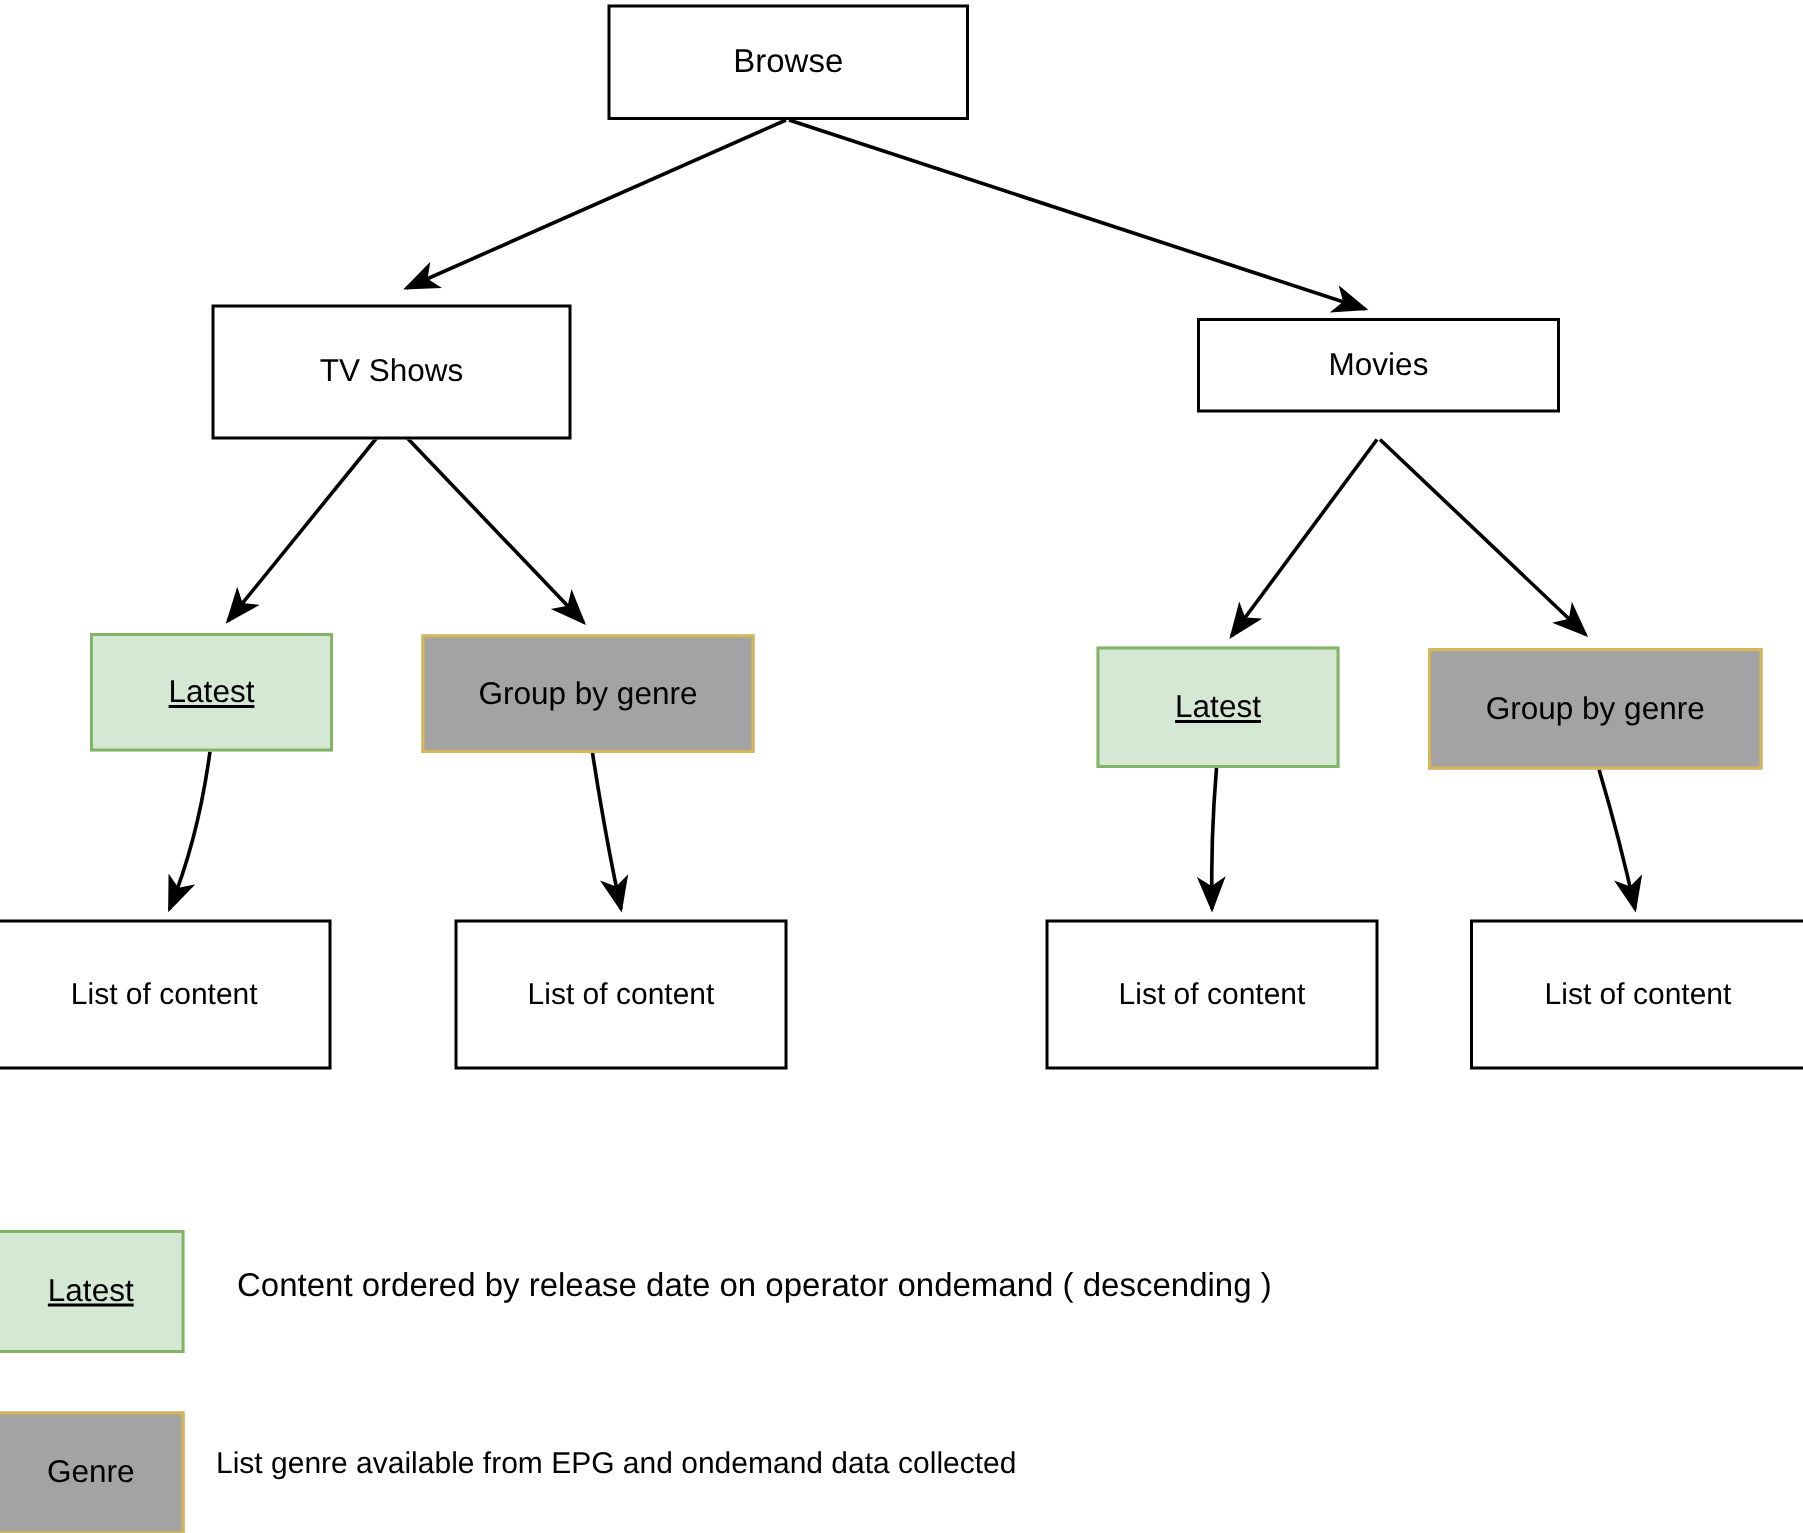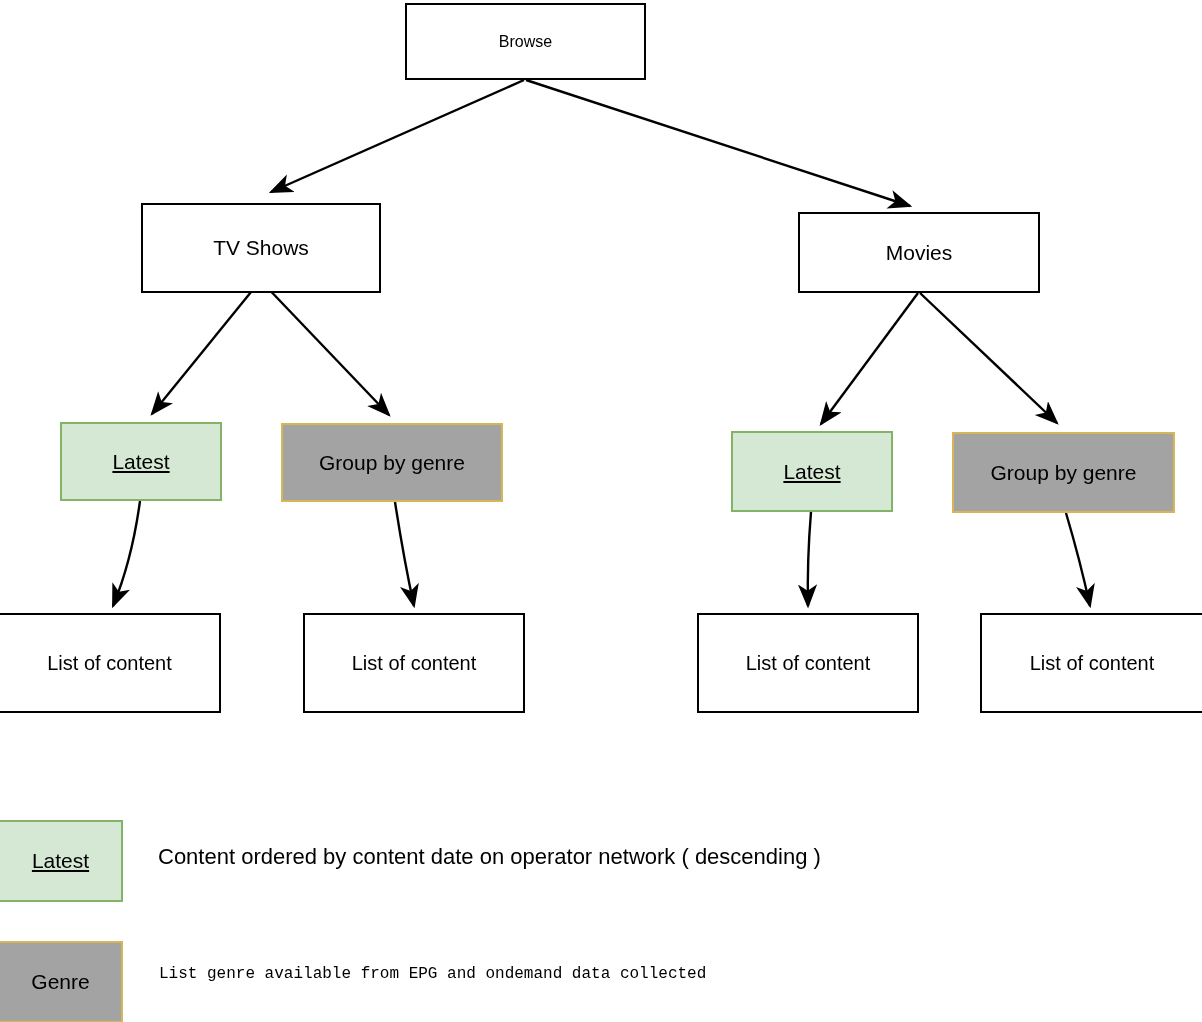--- a/index.html
+++ b/index.html
@@ -92,29 +92,29 @@
 
     <path d="M 140 501 Q 132 560 113 606" fill="none" stroke="#000000" stroke-width="2.4" marker-end="url(#arrow)"></path>
 
     <path d="M 395 502 Q 404 560 414 606" fill="none" stroke="#000000" stroke-width="2.4" marker-end="url(#arrow)"></path>
 
     <path d="M 811 512 Q 807 560 808 606" fill="none" stroke="#000000" stroke-width="2.4" marker-end="url(#arrow)"></path>
 
     <path d="M 1066 513 Q 1080 560 1090 606" fill="none" stroke="#000000" stroke-width="2.4" marker-end="url(#arrow)"></path>
   </svg>
 
-  <div class="node node-plain" style="left:405px; top:3px; width:241px; height:77px; font-size:16px;">
+  <div class="node node-plain" style="left:405px; top:3px; width:241px; height:77px; font-size:22px;">
     <span>Browse</span>
   </div>
 
   <div class="node node-plain" style="left:141px; top:203px; width:240px; height:90px; font-size:21px;">
     <span>TV Shows</span>
   </div>
 
-  <div class="node node-plain" style="left:798px; top:212px; width:242px; height:81px; font-size:21px;">
+  <div class="node node-plain" style="left:798px; top:212px; width:242px; height:63px; font-size:21px;">
     <span>Movies</span>
   </div>
 
   <div class="node node-green" style="left:60px; top:422px; width:162px; height:79px; font-size:21px;">
     <span>Latest</span>
   </div>
 
   <div class="node node-yellow" style="left:281px; top:423px; width:222px; height:79px; font-size:21px;">
     <span>Group by genre</span>
   </div>
@@ -140,23 +140,23 @@
   </div>
 
   <div class="node node-plain" style="left:980px; top:613px; width:224px; height:100px; font-size:20px;">
     <span>List of content</span>
   </div>
 
   <div class="legend-row" style="left:0px; top:820px; width:1202px; height:82px;">
     <div class="legend-swatch node-green" style="left:-2px; top:0px; width:125px; height:82px; font-size:21px;">
       <span>Latest</span>
     </div>
-    <div class="legend-desc" style="left:158px; top:24px; font-size:22px;">Content ordered by content date on operator network ( descending )</div>
+    <div class="legend-desc" style="left:158px; top:24px; font-size:22px;">Content ordered by release date on operator ondemand ( descending )</div>
   </div>
 
   <div class="legend-row" style="left:0px; top:941px; width:1018px; height:82px;">
     <div class="legend-swatch node-yellow" style="left:-2px; top:0px; width:125px; height:82px; font-size:21px;">
       <span>Genre</span>
     </div>
-    <div class="legend-desc" style="left:159px; top:24px; font-size:16px;font-family:Liberation Mono, monospace;">List genre available from EPG and ondemand data collected</div>
+    <div class="legend-desc" style="left:144px; top:24px; font-size:20px;">List genre available from EPG and ondemand data collected</div>
   </div>
 
 </div>
 
 </body></html>

